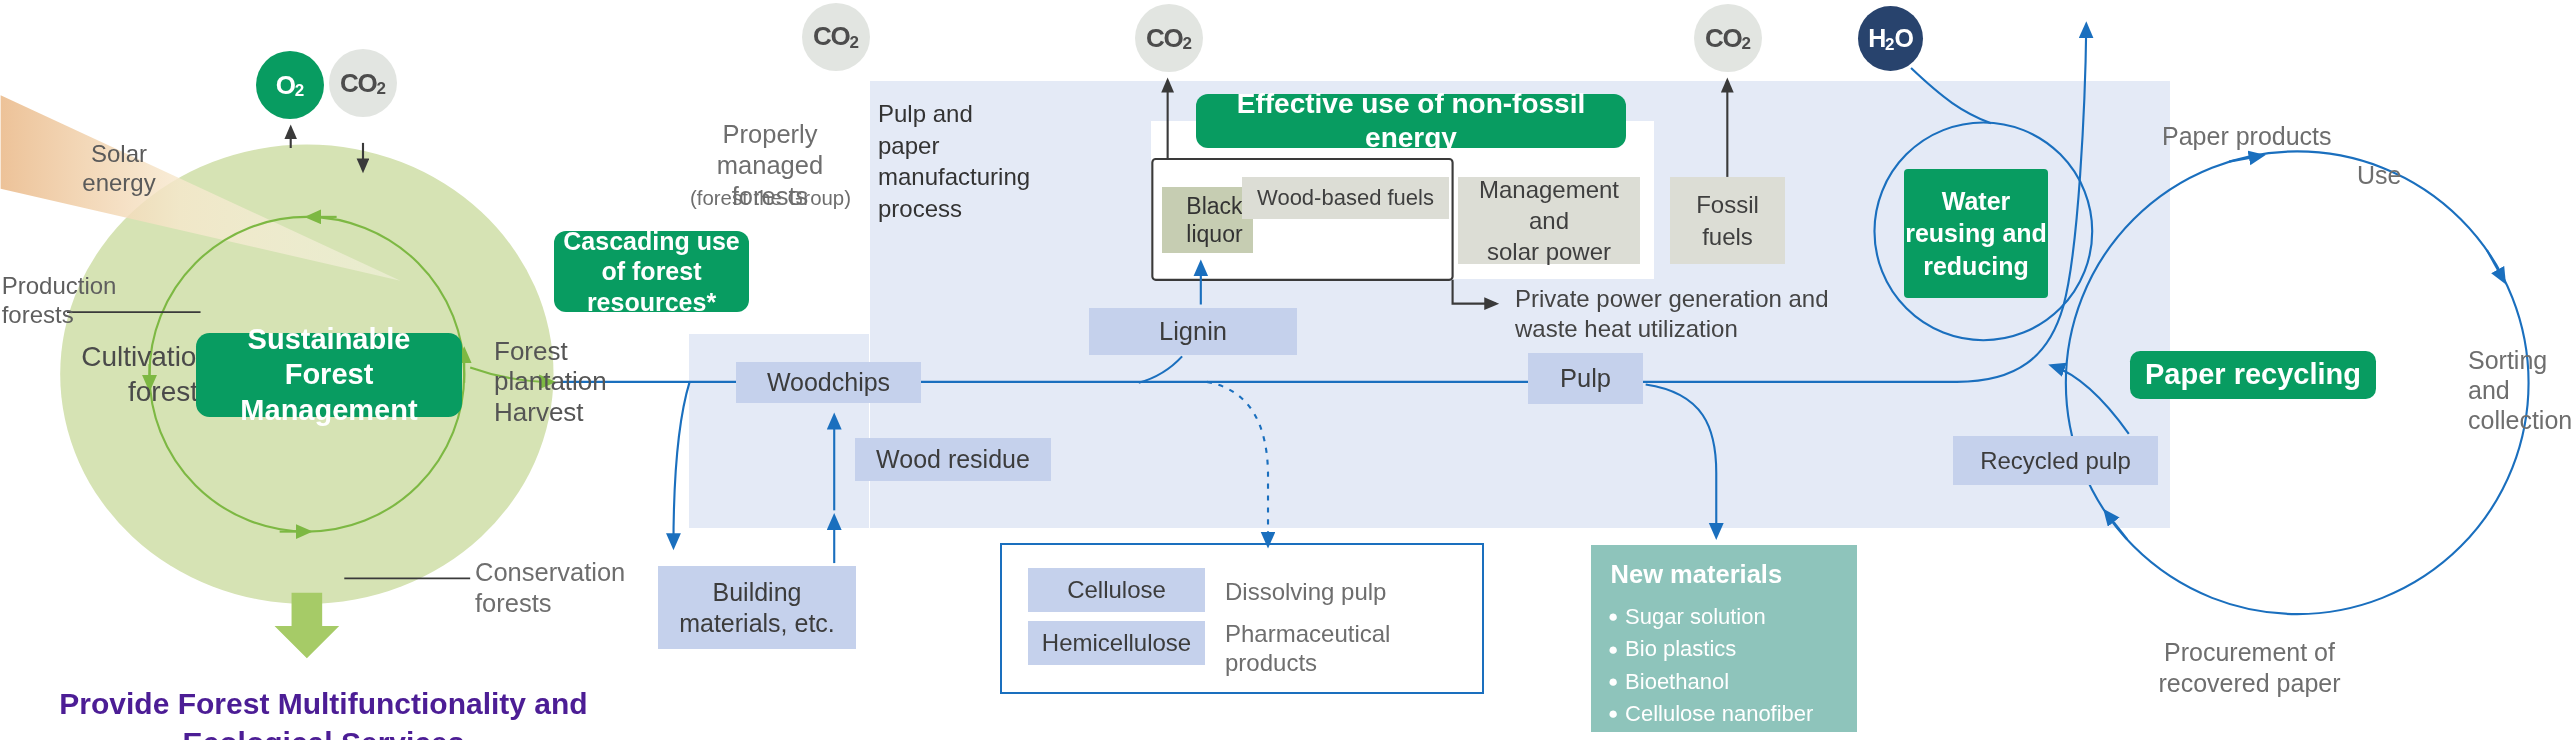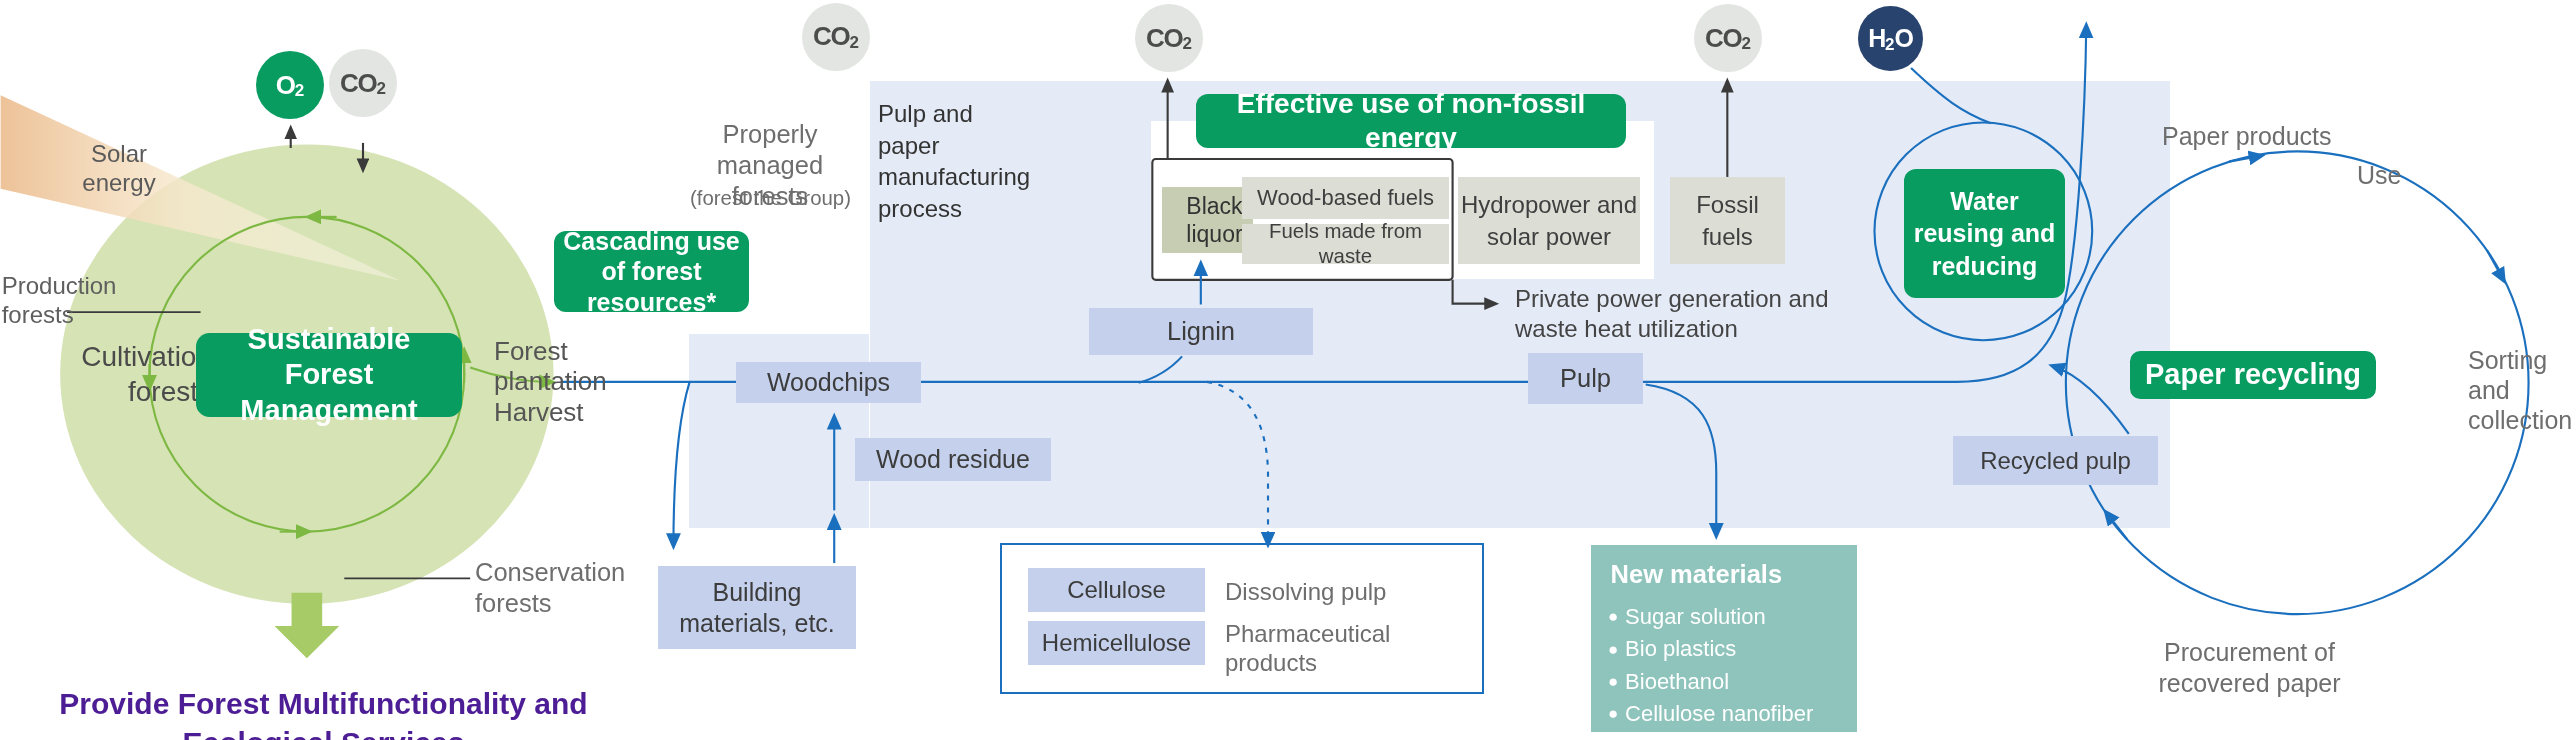--- a/index.html
+++ b/index.html
@@ -152,54 +152,53 @@
   <div class="abs pre" style="left:878px;top:98px;width:196px;font-size:24px;color:#333;line-height:1.32;">Pulp and
 paper
 manufacturing
 process</div>
 
   <div class="box pill" style="left:1196px;top:94px;width:430px;height:54px;font-size:28px;border-radius:12px;">Effective use of non-fossil energy</div>
 
   <div class="box olive pre" style="left:1162px;top:187px;width:77px;height:66px;font-size:23px;">Black
 liquor</div>
   <div class="box lbl-gray" style="left:1242px;top:177px;width:207px;height:42px;font-size:22px;">Wood-based fuels</div>
-  <div class="box lbl-gray" style="left:1242px;top:224px;width:207px;height:40px;font-size:20.4px;">Fuels made from waste</div>
-  <div class="box lbl-gray pre" style="left:1458px;top:177px;width:182px;height:87px;font-size:24px;line-height:1.3;">Hydropower and
+  <div class="box lbl-gray pre" style="left:1458px;top:177px;width:182px;height:87px;font-size:24px;line-height:1.3;">Management and
 solar power</div>
   <div class="box lbl-gray pre" style="left:1670px;top:177px;width:115px;height:87px;font-size:24px;line-height:1.3;">Fossil
 fuels</div>
 
   <div class="abs pre" style="left:1515px;top:284px;width:494px;font-size:24px;color:#444;line-height:1.25;">Private power generation and
 waste heat utilization</div>
 
   <div class="box lbl-blue" style="left:736px;top:362px;width:185px;height:41px;font-size:25px;">Woodchips</div>
   <div class="box lbl-blue" style="left:855px;top:438px;width:196px;height:43px;font-size:25px;">Wood residue</div>
   <div class="box lbl-blue pre" style="left:658px;top:566px;width:198px;height:83px;font-size:25px;">Building
 materials, etc.</div>
-  <div class="box lbl-blue" style="left:1089px;top:308px;width:224px;height:47px;font-size:25.5px;">Lignin</div>
+  <div class="box lbl-blue" style="left:1089px;top:308px;width:208px;height:47px;font-size:25.5px;">Lignin</div>
   <div class="box lbl-blue" style="left:1528px;top:353px;width:115px;height:51px;font-size:25.5px;">Pulp</div>
 
   <div class="abs" style="left:1000px;top:543px;width:480px;height:147px;border:2.1px solid #1a6fbe;"></div>
   <div class="box lbl-blue" style="left:1028px;top:568px;width:177px;height:44px;font-size:24px;">Cellulose</div>
   <div class="box lbl-blue" style="left:1028px;top:621px;width:177px;height:44px;font-size:24px;">Hemicellulose</div>
   <div class="gray-t" style="left:1225px;top:577px;width:247px;font-size:24px;">Dissolving pulp</div>
   <div class="gray-t pre" style="left:1225px;top:620px;width:247px;font-size:24px;line-height:1.2;">Pharmaceutical
 products</div>
 
   <div class="abs" style="left:1591px;top:545px;width:266px;height:187px;background:#8ec4bb;">
     <div style="position:absolute;left:19.6px;top:15.3px;font-size:25.5px;font-weight:bold;color:#fff;">New materials</div>
     <ul class="nm" style="position:absolute;left:17px;top:56px;">
       <li><span class="blt">●</span><span>Sugar solution</span></li>
       <li><span class="blt">●</span><span>Bio plastics</span></li>
       <li><span class="blt">●</span><span>Bioethanol</span></li>
       <li><span class="blt">●</span><span>Cellulose nanofiber</span></li>
     </ul>
   </div>
 
-  <div class="box pill pre" style="left:1904px;top:169px;width:161px;height:129px;font-size:25px;font-weight:600;border-radius:12px;line-height:1.3;">Water
+  <div class="box pill pre" style="left:1904px;top:169px;width:144px;height:129px;font-size:25px;font-weight:600;border-radius:4px;line-height:1.3;">Water
 reusing and
 reducing</div>
 
   <div class="box pill" style="left:2130px;top:351px;width:246px;height:48px;font-size:29px;border-radius:10.2px;">Paper recycling</div>
 
   <div class="box lbl-blue" style="left:1953px;top:436px;width:205px;height:49px;font-size:24px;">Recycled pulp</div>
 
   <div class="gray-t" style="left:2162px;top:121px;width:247px;font-size:25px;">Paper products</div>
   <div class="gray-t" style="left:2357px;top:160px;width:102px;font-size:25px;">Use</div>
   <div class="gray-t pre" style="left:2468px;top:345px;width:108px;font-size:25px;line-height:1.2;">Sorting

